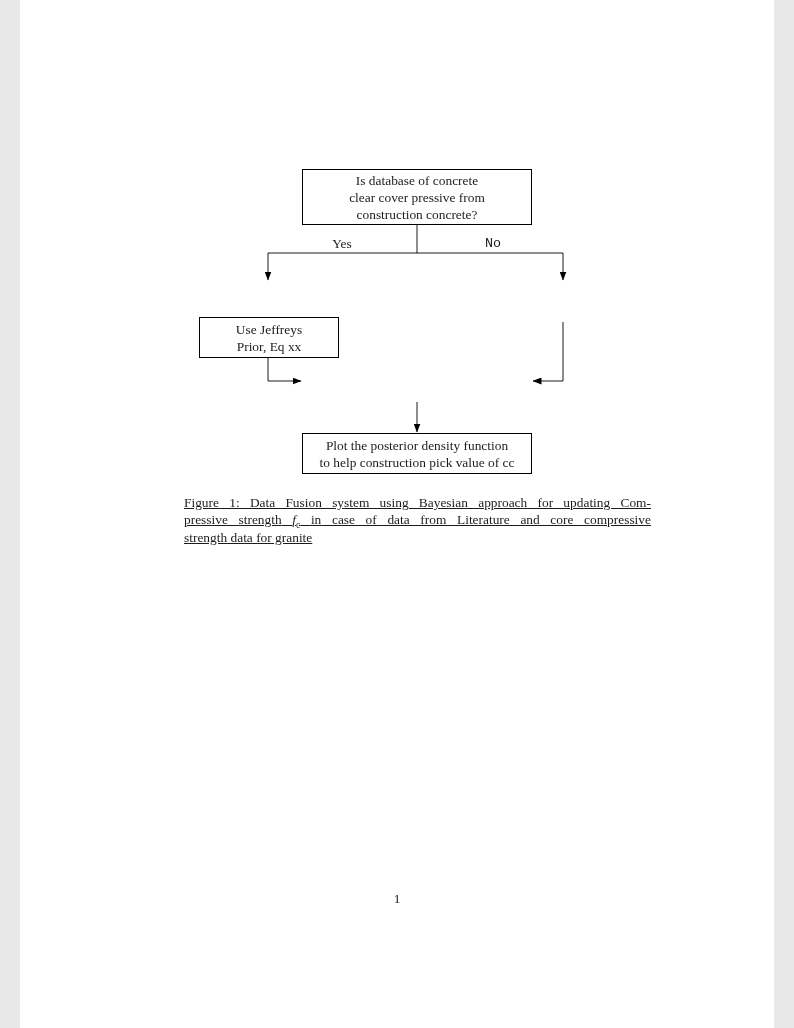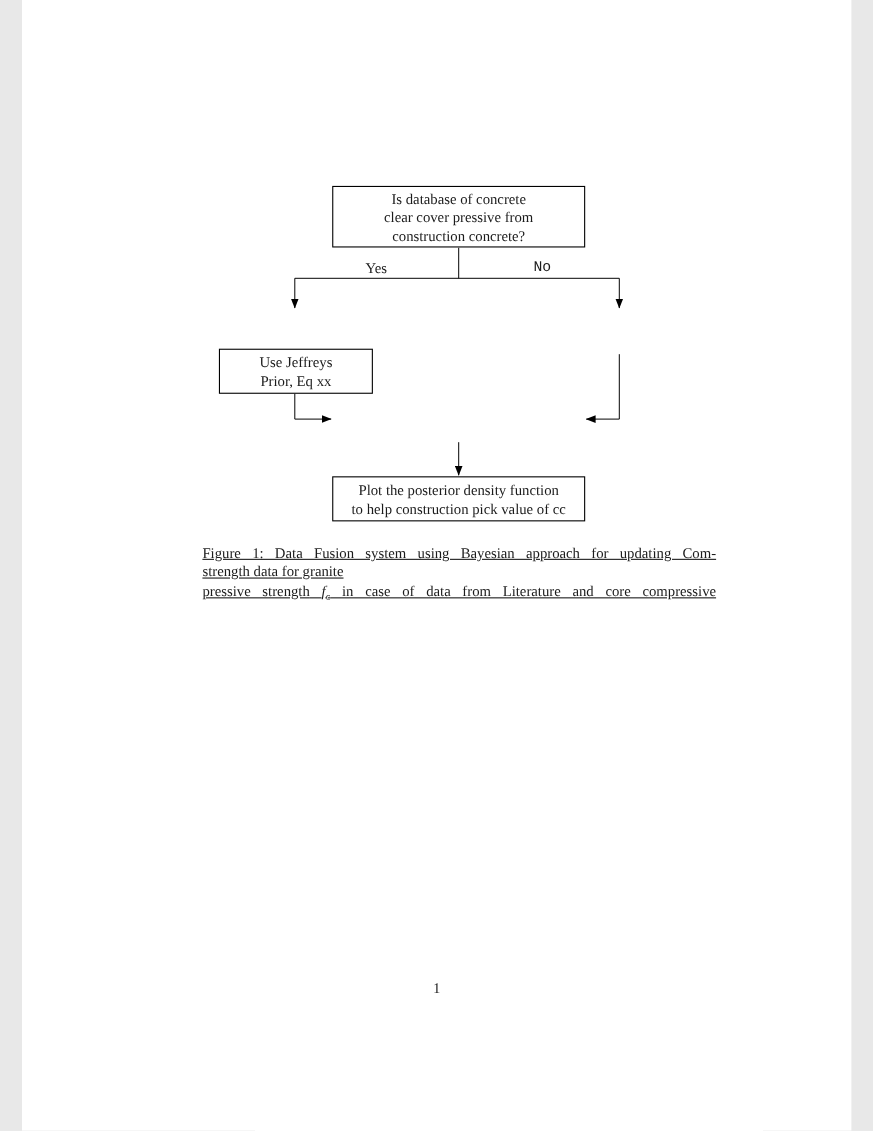--- a/index.html
+++ b/index.html
@@ -101,19 +101,19 @@
 
 
 
   <div class="fc-box box-plot">
     <div>Plot the posterior density function</div>
     <div>to help construction pick value of cc</div>
   </div>
 
   <div class="caption">
     <div class="cap-line just">Figure 1: Data Fusion system using Bayesian approach for updating Com-</div>
+    <div class="cap-line just"><span>pressive strength</span> <span><i>f</i><sub>c</sub></span> <span>in case of data from Literature and core compressive</span></div>
     <div class="cap-line">strength data for granite</div>
-    <div class="cap-line just"><span>pressive strength</span> <span><i>f</i><sub>c</sub></span> <span>in case of data from Literature and core compressive</span></div>
   </div>
 
   <div class="page-number">1</div>
 
 </div>
 
 </body></html>

